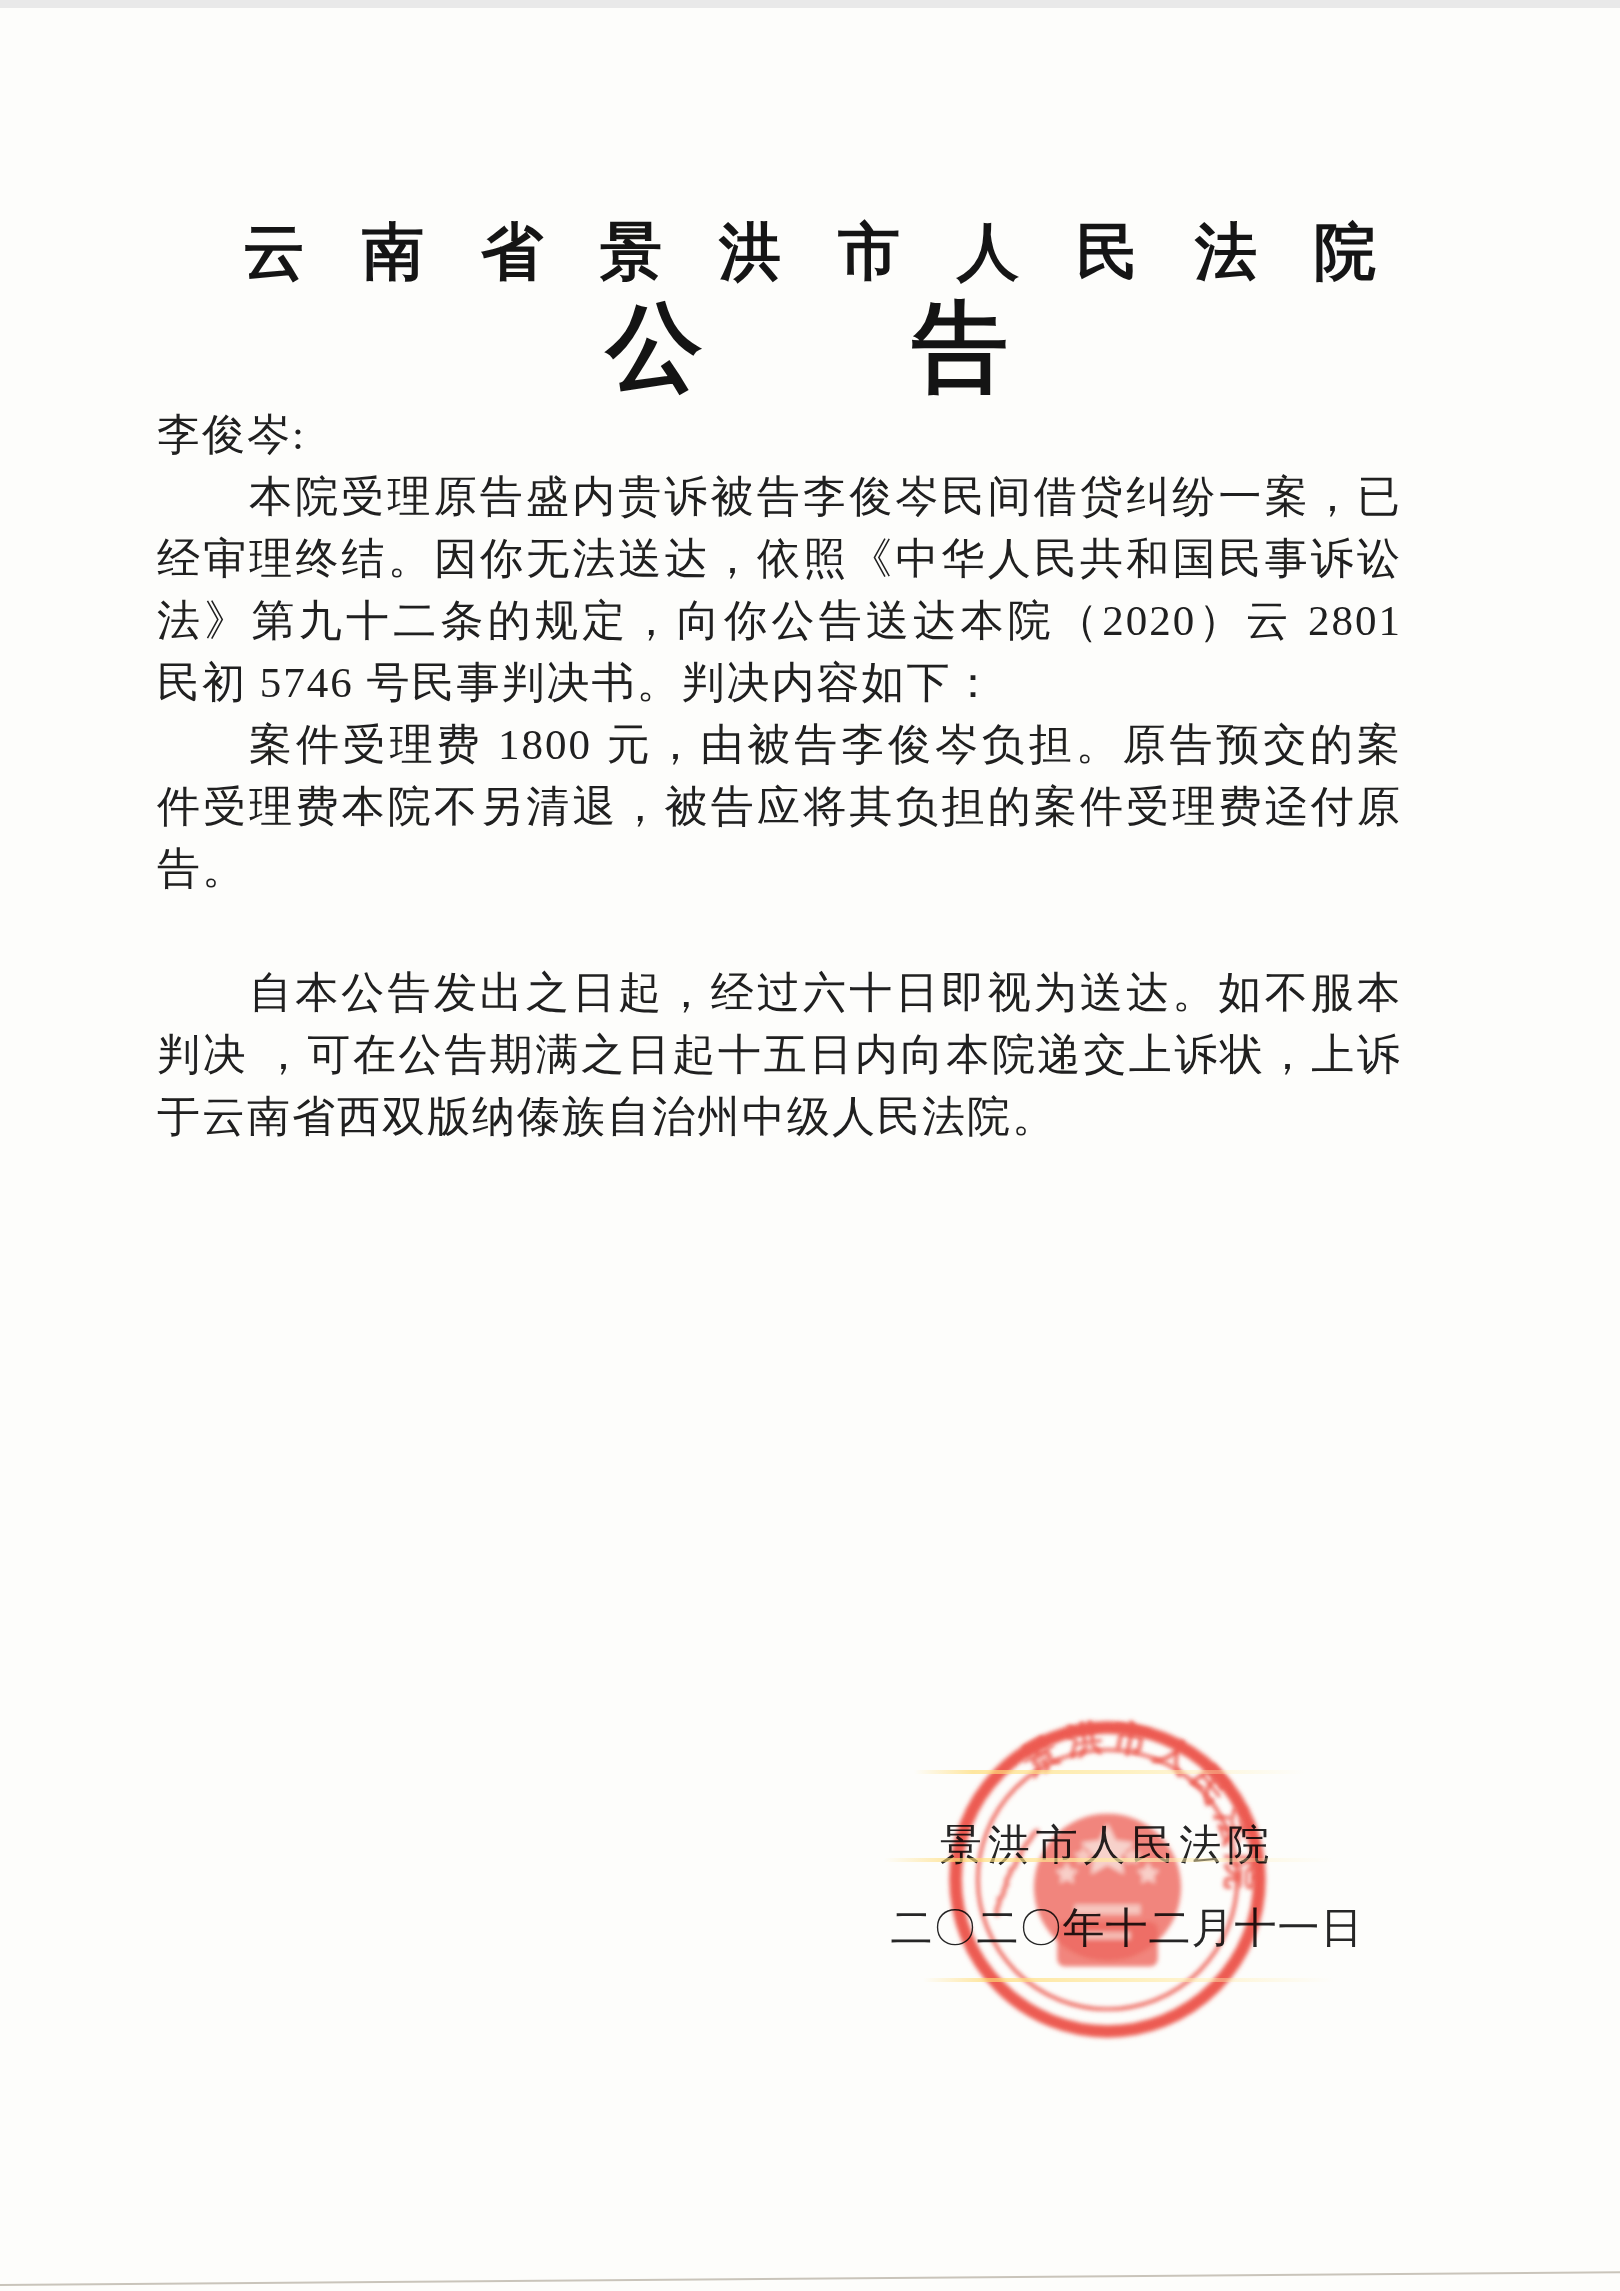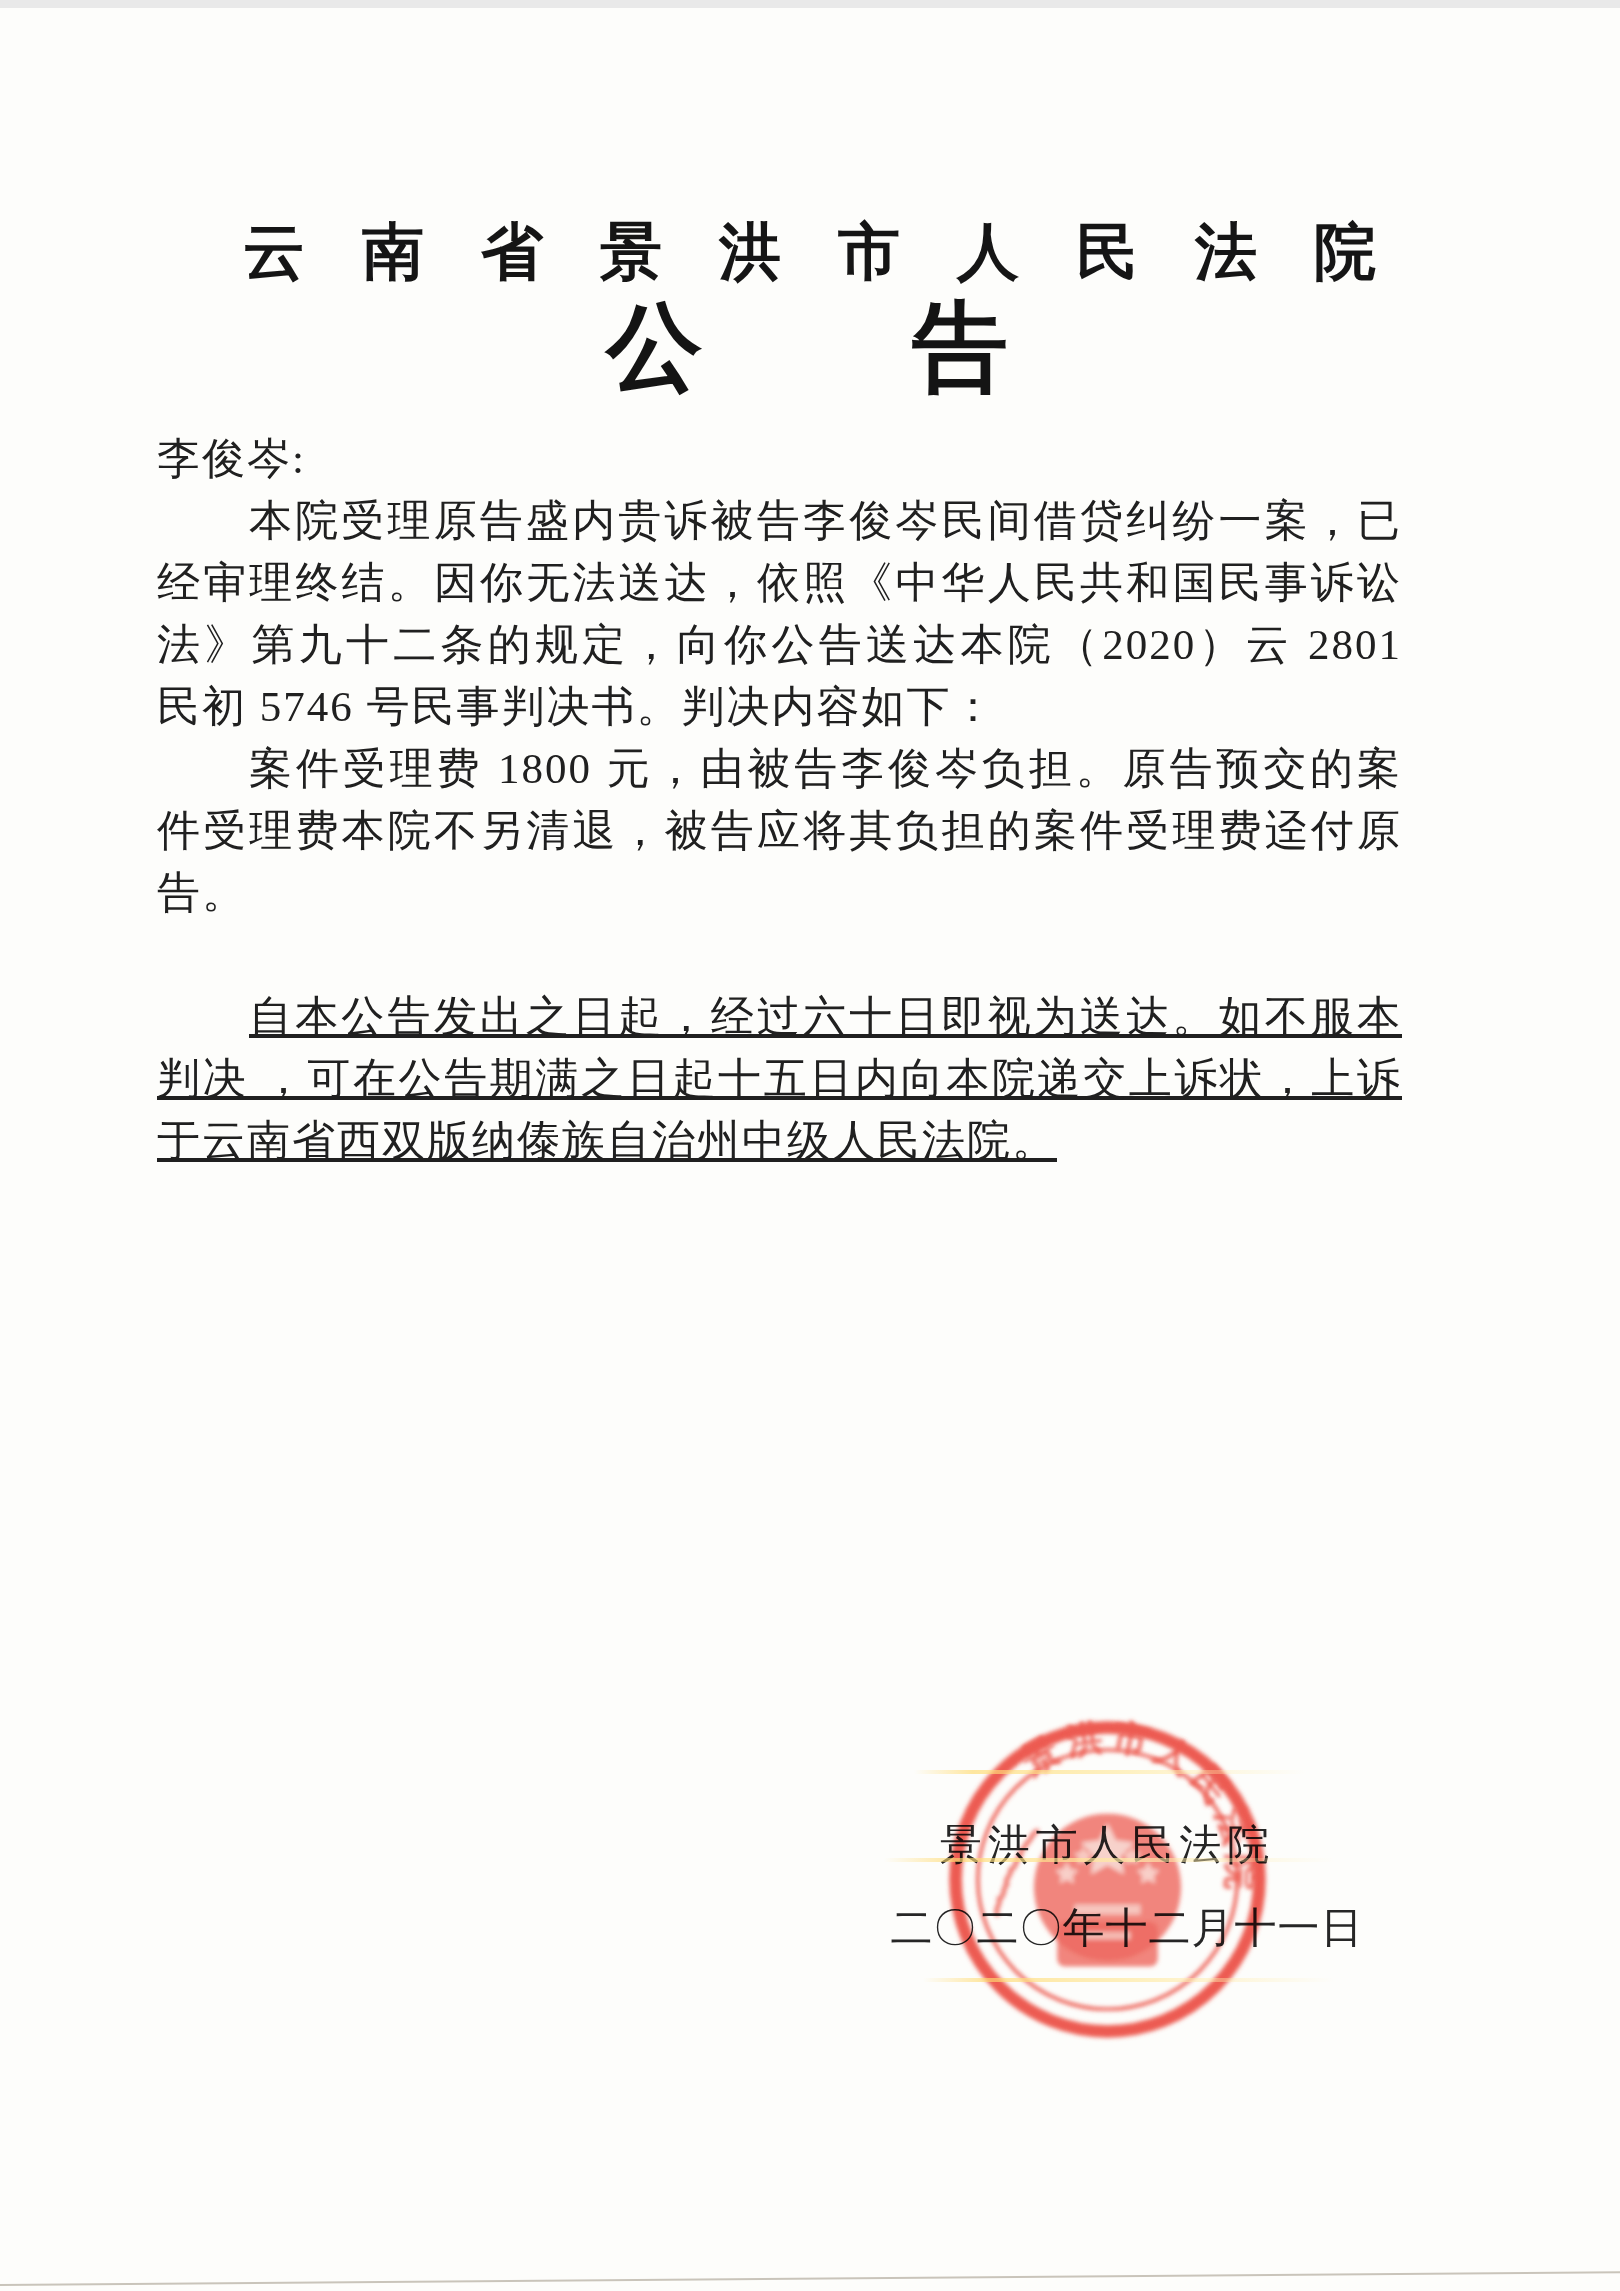--- a/index.html
+++ b/index.html
@@ -28,30 +28,30 @@
     position:absolute;top:276px;left:0;width:100%;
     text-align:center;
     font-family:Liberation Serif, serif;
     font-weight:bold;
     font-size:96px;
     letter-spacing:5.9px;
     color:#141414;
     white-space:pre;
   }
   .body-text{
-    position:absolute;left:157px;top:420px;width:1245px;
+    position:absolute;left:157px;top:396px;width:1245px;
     font-size:43px;
     line-height:62px;
     letter-spacing:2px;
     text-align:justify;
     color:#202020;
   }
   .body-text p{margin:0;text-indent:92px;}
   .body-text p.addressee{text-indent:0;}
-  .body-text p.gap-before{margin-top:62px;text-decoration:underline;}
+  .body-text p.gap-before{margin-top:62px;}
   .undertaker{
     margin-top:62px;
     text-indent:92px;
   }
   
   .seal-wrap{position:absolute;left:943px;top:1707px;width:329px;height:329px;}
   .seal-stamp{
     position:absolute;left:0;top:0;width:329px;height:329px;
     mix-blend-mode:multiply;
     opacity:.95;

